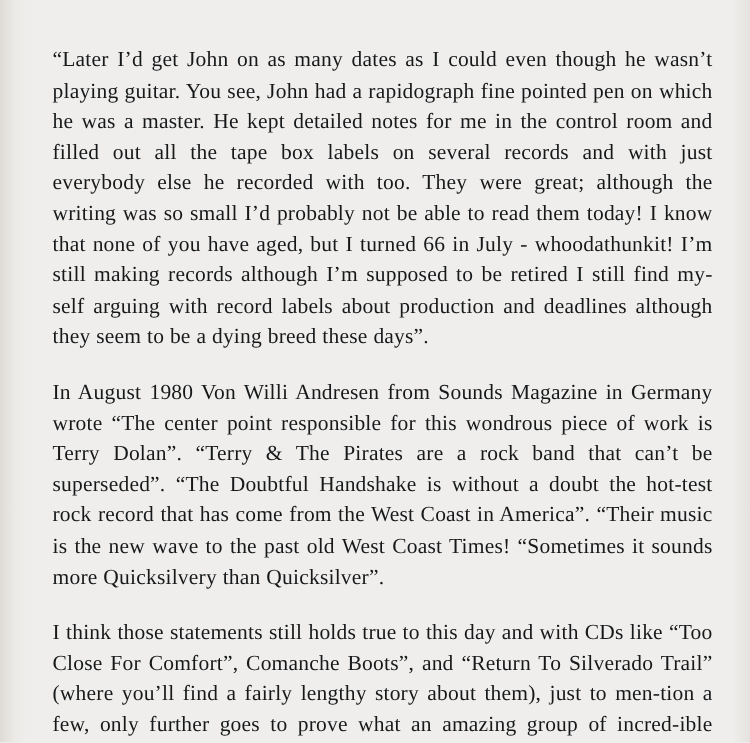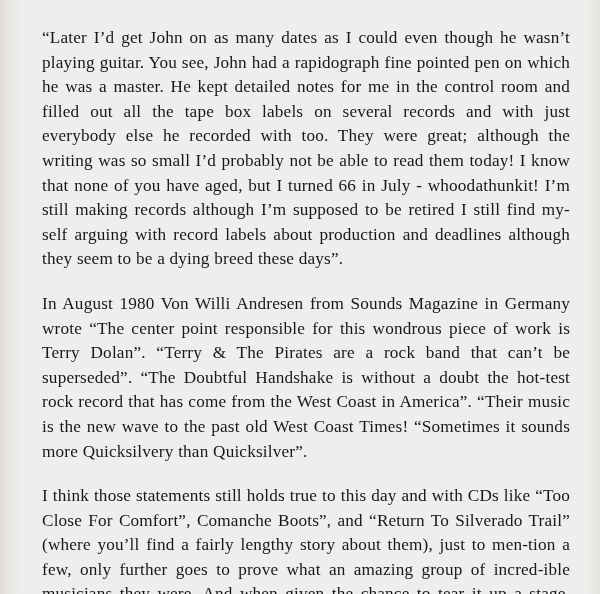--- a/index.html
+++ b/index.html
@@ -13,21 +13,21 @@
     font-family: "Liberation Serif", serif;
     color: #16181a;
     overflow: hidden;
   }
   .page {
     position: relative;
     width: 600px;
     height: 594px;
     background: #efeeec;
     box-sizing: border-box;
-    padding: 26px 30px 10px 42px;
+    padding: 36px 30px 10px 42px;
   }
   .page::before {
     
     content: "";
     position: absolute;
     left: 0; top: 0; bottom: 0;
     width: 22px;
     background: linear-gradient(to right, #dedbd6 0%, #eceae7 55%, #efeeec 100%);
     pointer-events: none;
   }

